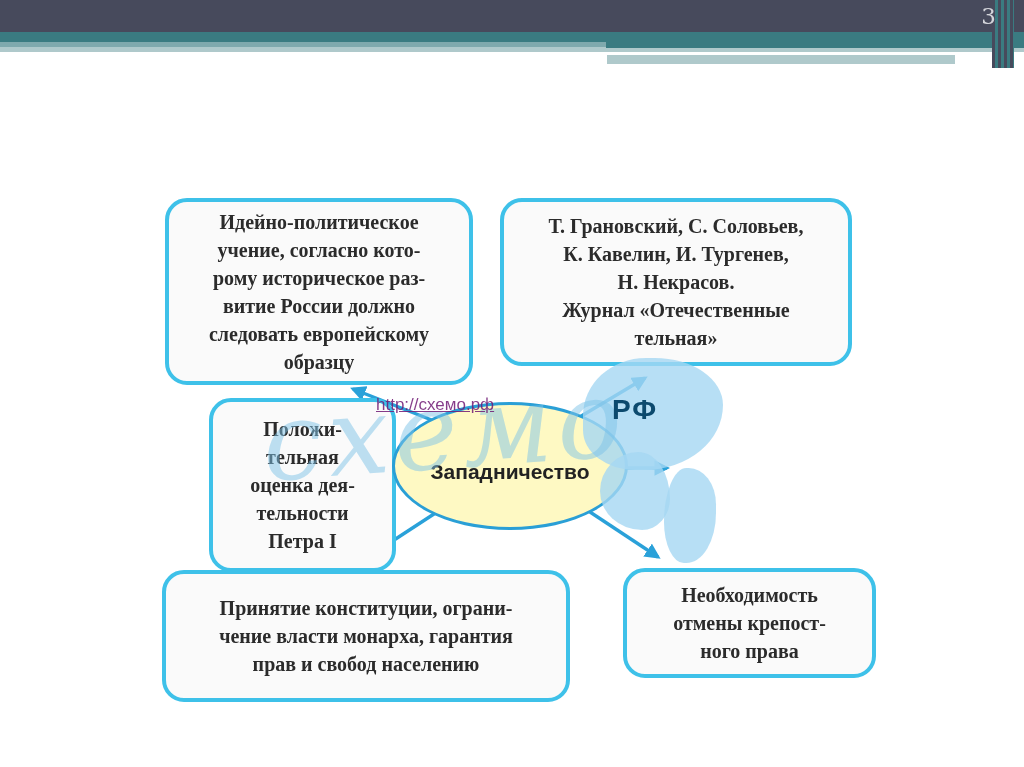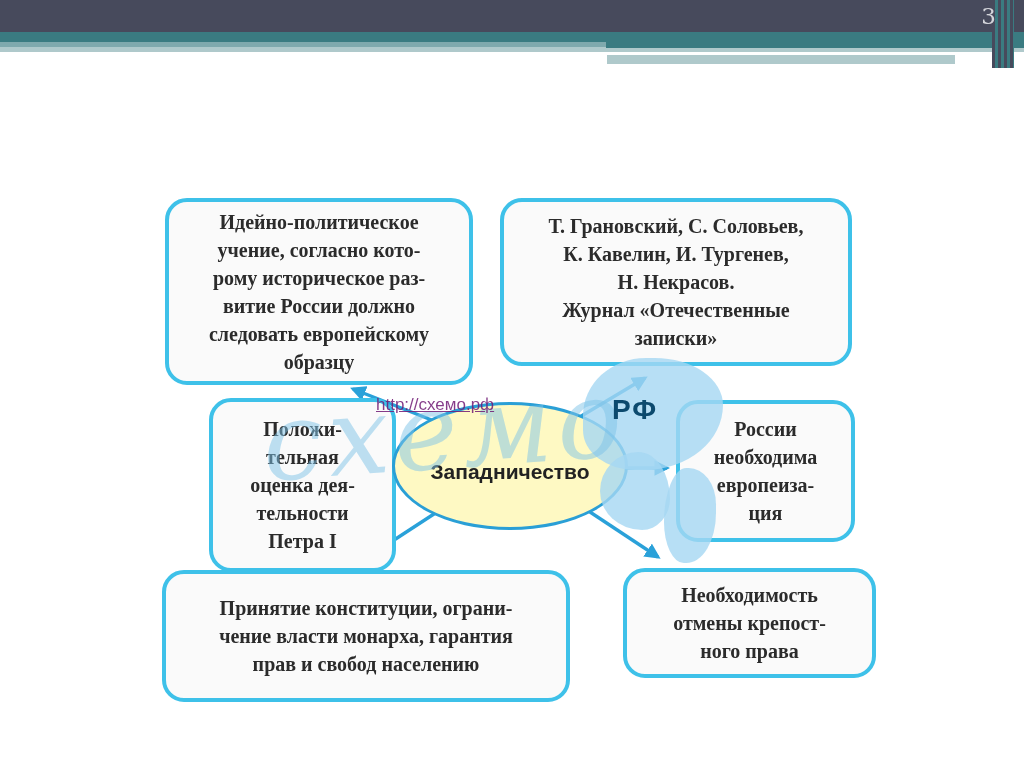--- a/index.html
+++ b/index.html
@@ -100,37 +100,31 @@
 витие России должно
 следовать европейскому
 образцу</div>
   </div>
 
   <div class="abs dbox" id="box-representatives">
     <div class="btext">Т. Грановский, С. Соловьев,
 К. Кавелин, И. Тургенев,
 Н. Некрасов.
 Журнал «Отечественные
-записки»</div>
+тельная»</div>
   </div>
 
   <div class="abs dbox" id="box-peter">
     <div class="btext">Положи-
 тельная
 оценка дея-
 тельности
 Петра I</div>
   </div>
 
-  <div class="abs dbox" id="box-europeanization">
-    <div class="btext">России
-необходима
-европеиза-
-ция</div>
-  </div>
 
   <div class="abs dbox" id="box-constitution">
     <div class="btext">Принятие конституции, ограни-
 чение власти монарха, гарантия
 прав и свобод населению</div>
   </div>
 
   <div class="abs dbox" id="box-serfdom">
     <div class="btext">Необходимость
 отмены крепост-

